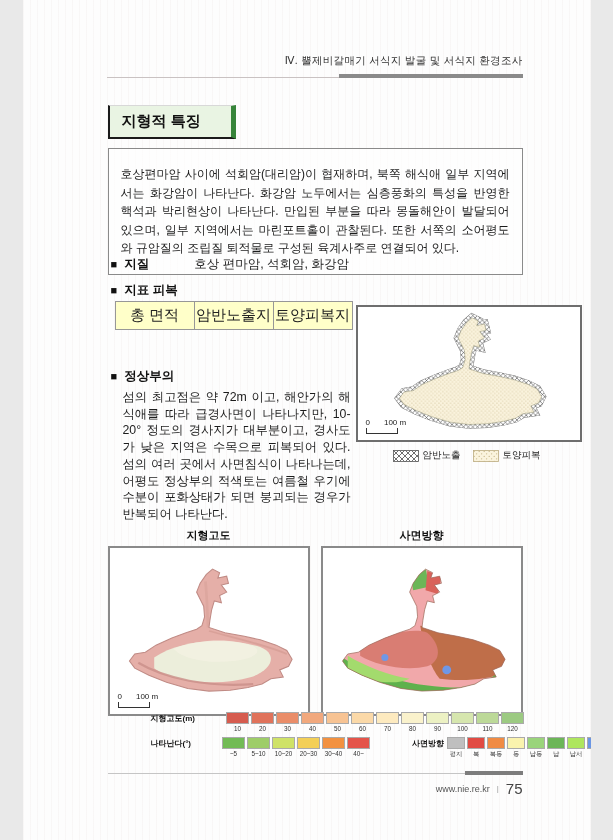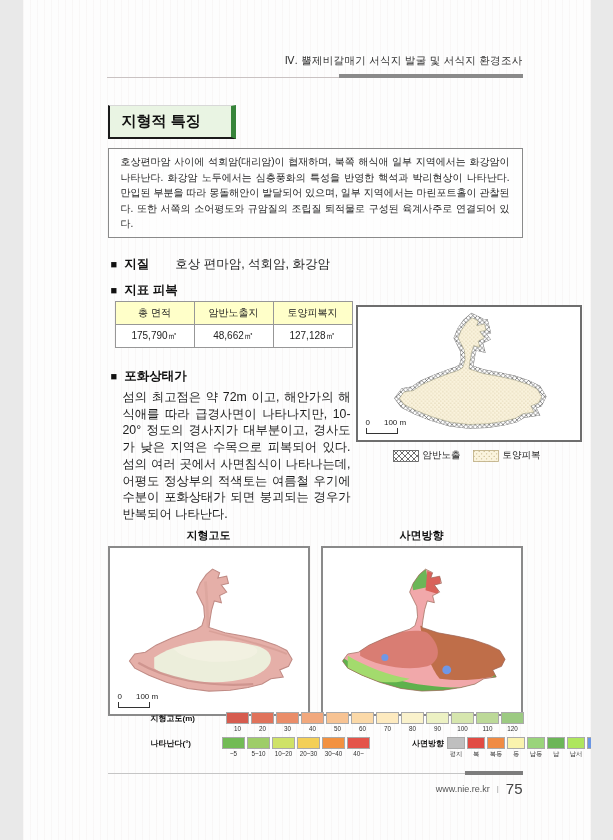--- a/index.html
+++ b/index.html
@@ -14,27 +14,27 @@
   .rule-thick{position:absolute;top:74px;left:316px;right:68px;height:4px;background:#8a8a8a;}
   .title-box{
     position:absolute;top:105px;left:85px;padding:6px 30px 6px 12px;
     background:#e9f4e3;font-size:15px;font-weight:bold;color:#111;
     border-top:1px solid #d8d8d8;border-left:2px solid #1a1a1a;
     border-bottom:2px solid #1a1a1a;border-right:5px solid #37853b;text-align:right;
   }
   .intro-box{
     position:absolute;top:148px;left:85px;right:68px;
     border:1.5px solid #8a8a8a;background:rgba(255,255,255,.6);
-    padding:5px 12px;font-size:10px;line-height:1.55;text-align:justify;color:#1c1c1c;
+    padding:16px 12px;font-size:12px;line-height:1.55;text-align:justify;color:#1c1c1c;
   }
   .sec-row{position:absolute;left:88px;display:flex;font-size:12.5px;}
   .sec-label{font-weight:bold;color:#111;white-space:nowrap;}
   .sec-bullet{margin-right:7px;font-size:11px;}
-  .geo-value{margin-left:26px;color:#1c1c1c;}
-  .cover-table{position:absolute;top:301px;left:92px;border-collapse:collapse;font-size:10px;}
+  .geo-value{margin-left:45px;color:#1c1c1c;}
+  .cover-table{position:absolute;top:301px;left:92px;border-collapse:collapse;font-size:15px;}
   .cover-table td{border:1px solid #979797;width:78px;text-align:center;padding:4px 0;background:#fff;}
   .cover-table .hd td{background:#ffffc9;padding:4px 0;}
   .map-box{position:absolute;background:#fff;border:2px solid #6e6e6e;}
   .cover-map{top:305px;left:333px;width:222px;height:133px;}
   .scalebar{position:absolute;left:8px;bottom:6px;font-size:8px;color:#222;}
   .scalebar .nums{display:flex;gap:14px;margin-bottom:1px;}
   .scalebar .bar{width:30px;height:5px;border-left:1px solid #333;border-right:1px solid #333;border-bottom:1px solid #333;}
   .cover-legend{position:absolute;top:449px;left:333px;width:222px;display:flex;justify-content:center;gap:12px;font-size:9.5px;align-items:center;}
   .cover-legend .itm{display:flex;align-items:center;gap:4px;}
   .terrain-text{position:absolute;top:389px;left:100px;width:228px;font-size:12.3px;line-height:1.36;text-align:justify;color:#1c1c1c;}
@@ -100,25 +100,20 @@
     <span class="sec-label"><span class="sec-bullet">■</span><span>지표 피복</span></span>
   </div>
 
   <table class="cover-table">
     <tbody>
         <tr class="hd">
       <td>총 면적</td>
       <td>암반노출지</td>
       <td>토양피복지</td>
     </tr>
-    <tr>
-      <td>175,790㎡</td>
-      <td>48,662㎡</td>
-      <td>127,128㎡</td>
-    </tr>
   </tbody>
     </table>
 
   <div class="map-box cover-map">
     <svg viewBox="-25 -8 250 172" preserveAspectRatio="xMidYMid meet">
       <use href="#island" fill="none" stroke="#7a7a7a" stroke-width="11"></use>
       <use href="#island" fill="none" stroke="url(#hatch)" stroke-width="10"></use>
       <use href="#island" fill="url(#dots)" stroke="#8a8a6a" stroke-width="0.6"></use>
     </svg>
     <div class="scalebar">
@@ -139,21 +134,21 @@
     </span>
     <span class="itm">
       <svg width="26" height="12">
           <rect x="0.5" y="0.5" width="25" height="11" fill="url(#dots)" stroke="#bbab7e" stroke-width="0.8"></rect>
         </svg>
       <span>토양피복</span>
     </span>
   </div>
 
   <div class="sec-row" style="top:368px;">
-    <span class="sec-label"><span class="sec-bullet">■</span><span>포화상태가</span></span>
+    <span class="sec-label"><span class="sec-bullet">■</span><span>정상부의</span></span>
   </div>
   <div class="terrain-text">섬의 최고점은 약 72m 이고, 해안가의 해식애를 따라 급경사면이 나타나지만, 10-20° 정도의 경사지가 대부분이고, 경사도가 낮은 지역은 수목으로 피복되어 있다. 섬의 여러 곳에서 사면침식이 나타나는데, 어평도 정상부의 적색토는 여름철 우기에 수분이 포화상태가 되면 붕괴되는 경우가 반복되어 나타난다.</div>
 
   <div class="maps-row">
 
     <div class="map-col">
       <div class="map-title">지형고도</div>
       <div class="map-frame">
         <svg viewBox="-12 -10 224 172" preserveAspectRatio="xMidYMid meet">
           <use href="#island" fill="#e5afa8"></use>

